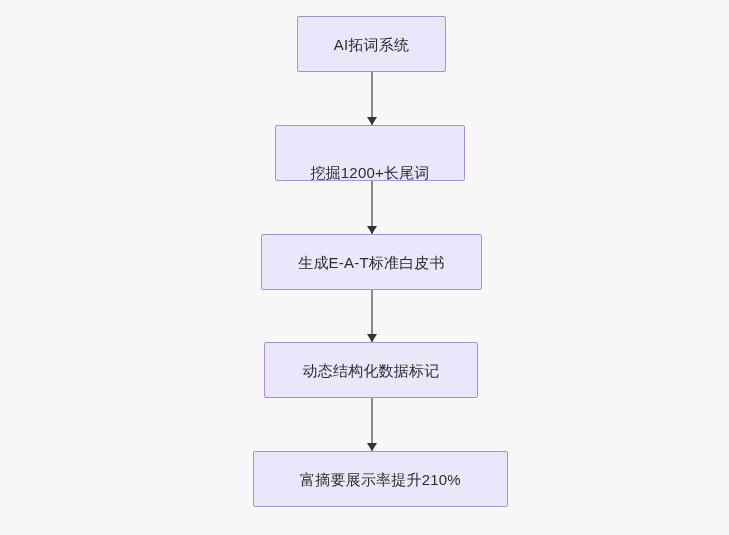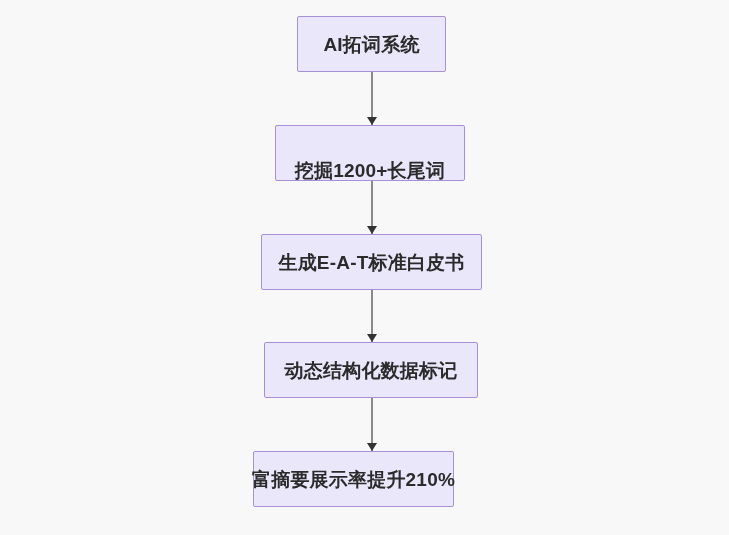--- a/index.html
+++ b/index.html
@@ -22,27 +22,26 @@
     position: absolute;
     box-sizing: border-box;
     background: #eae7fa;
     border: 1.6px solid #a88fd8;
     border-radius: 2px;
     display: flex;
     align-items: center;
     justify-content: center;
   }
   .node-label {
-    font-size: 19px;
+    font-size: 15px;
     color: #2b2b2b;
     line-height: 1;
     letter-spacing: 0.2px;
     white-space: nowrap;
     user-select: none;
-    font-weight: bold;
   }
   .edge {
     position: absolute;
   }
   .edge-line {
     position: absolute;
     width: 2px;
     background: #8a8a8a;
     left: 0;
     top: 0;
@@ -84,17 +83,17 @@
   </div>
   <div class="node" id="node-1" style="left: 275px; top: 125px; width: 190px; height: 56px; background: rgb(234, 231, 250); border-color: rgb(168, 143, 216); color: rgb(43, 43, 43); align-items: flex-end;">
     <span class="node-label">挖掘1200+长尾词</span>
   </div>
   <div class="node" id="node-2" style="left: 261px; top: 234px; width: 221px; height: 56px; background: rgb(234, 231, 250); border-color: rgb(168, 143, 216); color: rgb(43, 43, 43);">
     <span class="node-label">生成E-A-T标准白皮书</span>
   </div>
   <div class="node" id="node-3" style="left: 264px; top: 342px; width: 214px; height: 56px; background: rgb(234, 231, 250); border-color: rgb(168, 143, 216); color: rgb(43, 43, 43);">
     <span class="node-label">动态结构化数据标记</span>
   </div>
-  <div class="node" id="node-4" style="left: 253px; top: 451px; width: 201px; height: 56px; background: rgb(234, 231, 250); border-color: rgb(168, 143, 216); color: rgb(43, 43, 43);">
+  <div class="node" id="node-4" style="left: 253px; top: 451px; width: 255px; height: 56px; background: rgb(234, 231, 250); border-color: rgb(168, 143, 216); color: rgb(43, 43, 43);">
     <span class="node-label">富摘要展示率提升210%</span>
   </div>
 
 </div>
 
 </body></html>

